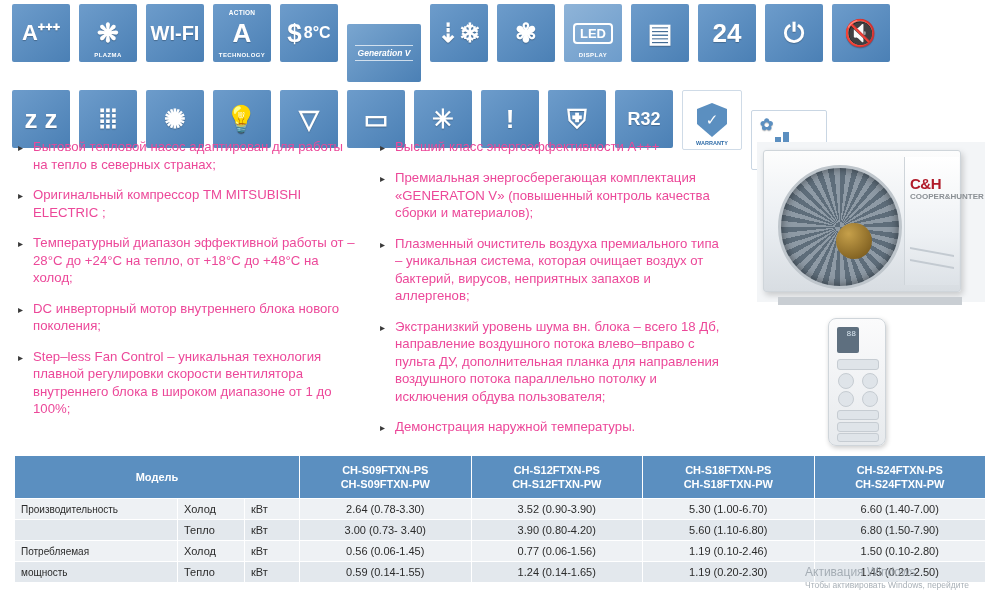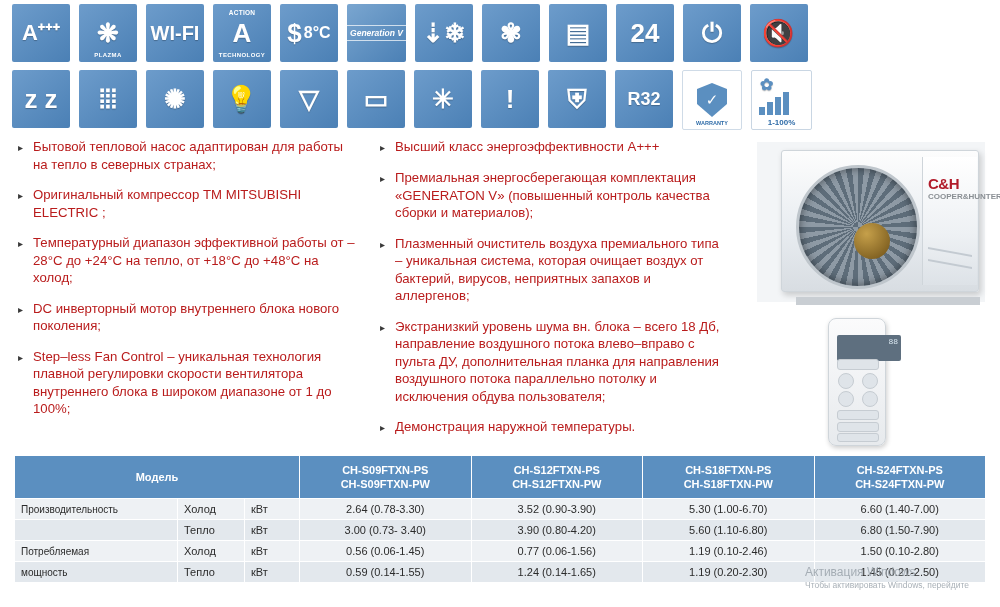--- a/index.html
+++ b/index.html
@@ -36,21 +36,21 @@
     border-radius: 2px;
     position: relative;
     overflow: hidden;
     flex: 0 0 auto;
     color: #ffffff;
     display: flex;
     align-items: center;
     justify-content: center;
     text-align: center;
   }
-  .icon-tile.wide { width: 59px; }
+  .icon-tile.wide { width: 74px; margin-top: 20px; }
   .icon-tile .glyph {
     font-size: 26px;
     line-height: 1;
     font-weight: bold;
     text-shadow: 0 1px 1px rgba(0,0,0,0.25);
   }
   .icon-tile .lbl {
     position: absolute;
     bottom: 4px;
     left: 0; right: 0;
@@ -157,35 +157,35 @@
   .bullet .marker {
     flex: 0 0 auto;
     color: #3a3a3a;
     font-size: 10px;
     line-height: 17px;
     padding-top: 1px;
   }
   .bullet .txt {
     font-size: 13.2px;
     line-height: 17.5px;
-    color: #b91c1c;
+    color: #ec4899;
   }
 
   
   .photo-outdoor {
     position: absolute;
     left: 757px;
     top: 142px;
     width: 228px;
     height: 160px;
     background: #f3f5f7;
   }
   .ou-body {
     position: absolute;
-    left: 24px; top: 8px;
+    left: 6px; top: 8px;
     width: 196px; height: 140px;
     background: linear-gradient(180deg,#fdfdfd 0%, #e9edf1 55%, #d8dde2 100%);
     border: 1px solid #cfd5da;
     border-radius: 3px;
     box-shadow: 2px 3px 6px rgba(0,0,0,.18);
   }
   .ou-grille {
     position: absolute;
     left: 14px; top: 14px;
     width: 118px; height: 118px;
@@ -242,22 +242,22 @@
   }
   .rc-body {
     width: 56px; height: 126px;
     border-radius: 8px;
     background: linear-gradient(180deg,#fbfbfc 0%, #e7eaed 100%);
     border: 1px solid #cfd5da;
     box-shadow: 1px 2px 5px rgba(0,0,0,.2);
     position: relative;
   }
   .rc-screen {
-    position: absolute; left: 8px; top: 16px;
-    width: 64px; height: 26px;
+    position: absolute; left: 8px; top: 8px;
+    width: 22px; height: 26px;
     background: #5e6f7f;
     border-radius: 2px;
     color: #d9e6f0;
     font-size: 8px;
     text-align: right;
     padding: 2px 3px;
     box-sizing: border-box;
     font-family: Liberation Mono, monospace;
   }
   .rc-btn {
@@ -347,20 +347,24 @@
       <span class="sub">8°C</span>
     </div>
     <div class="icon-tile wide tile-gen">
       <span class="gentext">Generation V</span>
     </div>
     <div class="icon-tile">
       <span class="glyph">⇣❄</span>
     </div>
     <div class="icon-tile">
       <span class="glyph">✾</span>
+    </div>
+    <div class="icon-tile tile-led">
+      <span class="ledbox">LED</span>
+      <span class="lbl">DISPLAY</span>
     </div>
     <div class="icon-tile">
       <span class="glyph">▤</span>
     </div>
     <div class="icon-tile">
       <span class="glyph">24</span>
     </div>
     <div class="icon-tile">
       <span class="glyph">⏻</span>
     </div>

